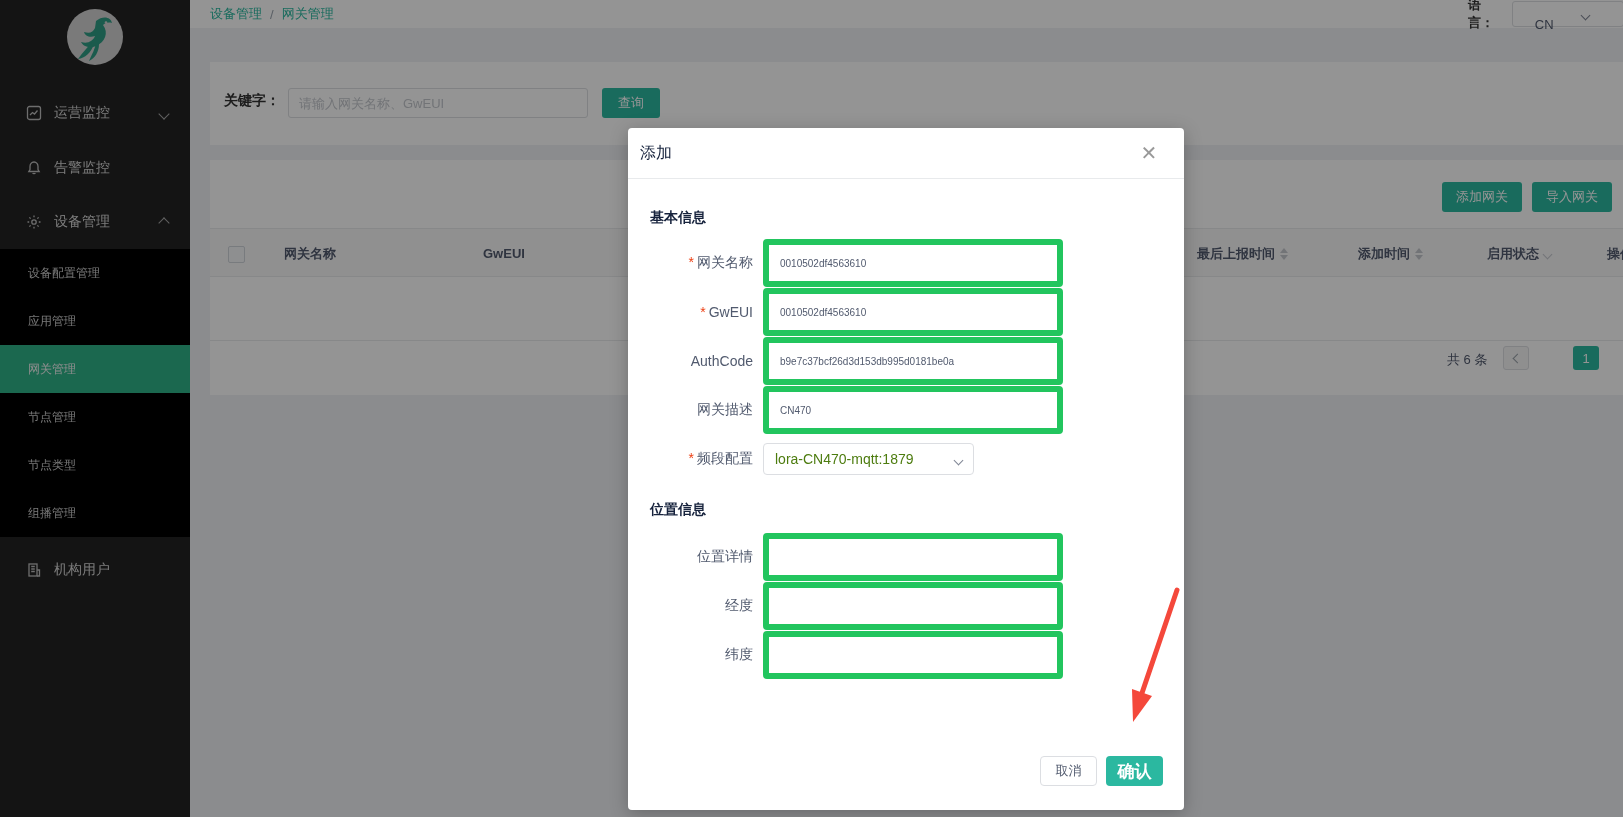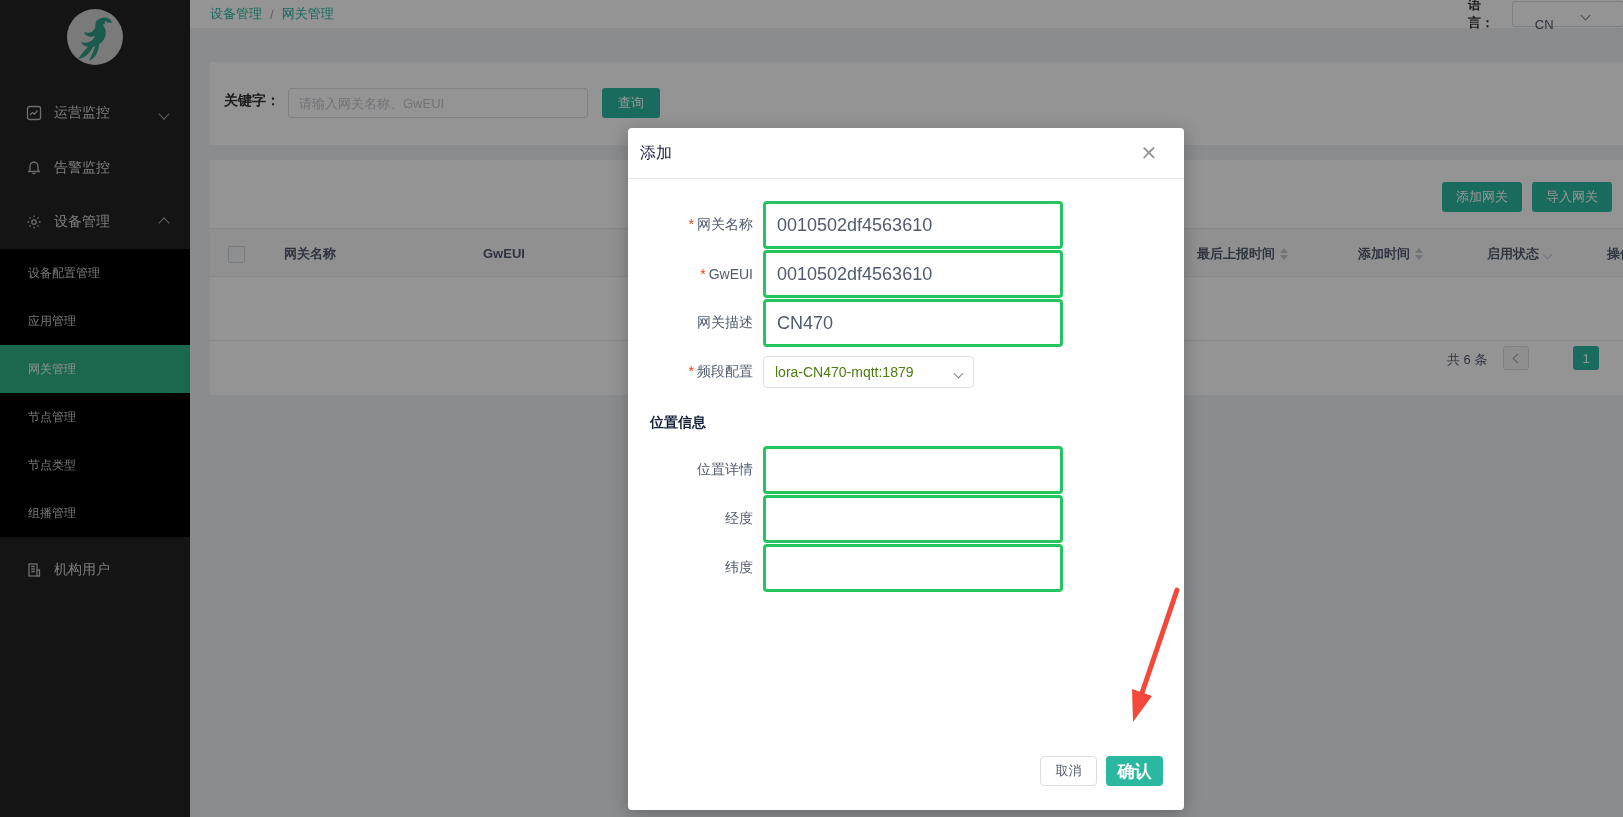--- a/index.html
+++ b/index.html
@@ -57,21 +57,21 @@
   .modal{position:absolute;left:628px;top:128px;width:556px;height:682px;background:#fff;border-radius:4px;box-shadow:0 4px 18px rgba(0,0,0,.25);z-index:60;box-sizing:border-box;}
   .modal-header{height:50px;border-bottom:1px solid #e8eaec;display:flex;align-items:center;position:relative;}
   .modal-title{margin-left:12px;font-size:16px;color:#17233d;}
   .modal-close{position:absolute;right:24px;top:14px;width:22px;height:22px;color:#999;font-size:20px;line-height:22px;text-align:center;cursor:pointer;}
   .modal-body{padding-top:30px;}
   .sec-title{margin:0 0 20px 22px;font-size:14px;font-weight:bold;color:#17233d;}
   .sec-title.loc{margin-top:26px;margin-bottom:22px;}
   .frow{display:flex;align-items:center;margin-bottom:17px;height:32px;}
   .flabel{flex:0 0 125px;text-align:right;font-size:14px;color:#515a6e;margin-right:10px;white-space:nowrap;}
   .req{color:#ed4014;margin-right:3px;}
-  .finput{width:300px;height:48px;box-sizing:border-box;border:3px solid #22c55e;border-radius:4px;padding:0 11px;font-size:18px;color:#515a6e;outline:none;font-family:inherit;background:#fff;}
+  .finput{width:300px;height:48px;box-sizing:border-box;border:6px solid #22c55e;border-radius:4px;padding:0 11px;font-size:10px;color:#515a6e;outline:none;font-family:inherit;background:#fff;}
   .fselect{width:211px;height:32px;box-sizing:border-box;border:1px solid #dcdee2;border-radius:4px;padding:0 11px;font-size:14px;color:#4d7c0f;display:flex;align-items:center;justify-content:space-between;cursor:pointer;}
   .fselect .chev-holder{color:#808695;}
   .modal-footer{position:absolute;right:21px;top:628px;display:flex;gap:9px;}
   .btn-cancel{width:57px;height:30px;background:#fff;border:1px solid #dcdee2;border-radius:4px;font-size:13px;color:#515a6e;cursor:pointer;font-family:inherit;}
   .btn-confirm{width:57px;height:30px;background:#2bb8a0;border:none;border-radius:4px;font-size:17px;font-weight:bold;color:#fff;cursor:pointer;font-family:inherit;}
   .arrow-svg{position:absolute;left:1100px;top:565px;z-index:70;pointer-events:none;}
 </style>
 </head>
 <body>
 
@@ -218,31 +218,36 @@
 
 <div class="overlay"></div>
 
 <div class="modal">
   <div class="modal-header">
     <span class="modal-title">添加</span>
     <span class="modal-close">✕</span>
   </div>
 
   <div class="modal-body">
+    <div class="sec-title">基本信息</div>
 
     <div class="frow">
       <span class="flabel"><span class="req">*</span><span>网关名称</span></span>
       <input class="finput" type="text" value="0010502df4563610" style="">
     </div>
 
     <div class="frow">
       <span class="flabel"><span class="req">*</span><span>GwEUI</span></span>
       <input class="finput" type="text" value="0010502df4563610" style="">
     </div>
 
+    <div class="frow">
+      <span class="flabel"><span>AuthCode</span></span>
+      <input class="finput" type="text" value="b9e7c37bcf26d3d153db995d0181be0a" style="">
+    </div>
 
     <div class="frow">
       <span class="flabel"><span>网关描述</span></span>
       <input class="finput" type="text" value="CN470" style="">
     </div>
 
     <div class="frow">
       <span class="flabel"><span class="req">*</span><span>频段配置</span></span>
       <div class="fselect">
         <span>lora-CN470-mqtt:1879</span>

